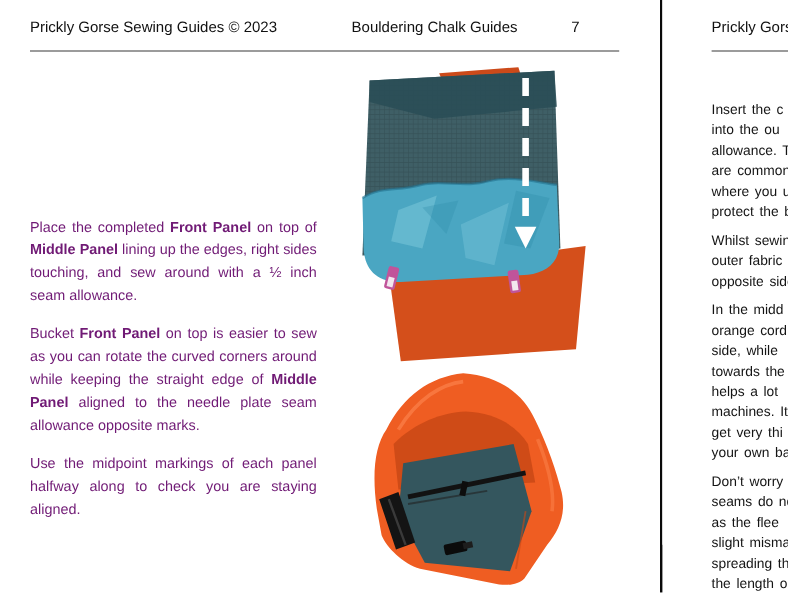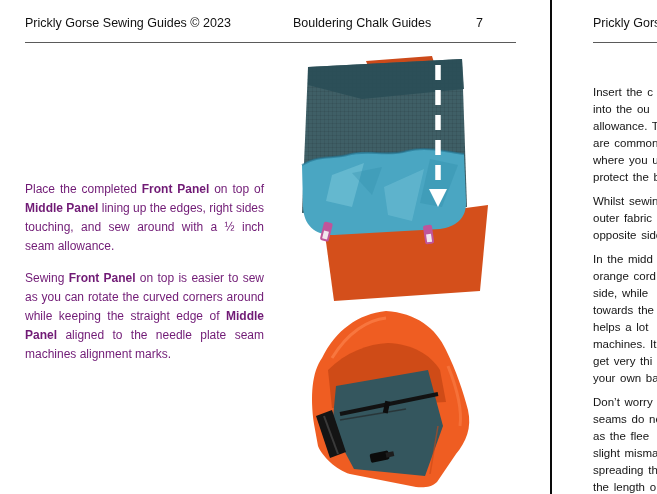--- a/index.html
+++ b/index.html
@@ -29,21 +29,22 @@
 <div id="viewport">
 
   <div class="page" id="page-left">
     <span class="hdr" style="left:25px;">Prickly Gorse Sewing Guides © 2023</span>
     <span class="hdr" style="left:293px;">Bouldering Chalk Guides</span>
     <span class="hdr" style="left:476px;">7</span>
     <div class="rule" style="left:25px;width:491px;"></div>
 
     <div id="lp-body">
       <p class="para"><span>Place the completed </span><b>Front Panel</b><span> on top of </span><b>Middle Panel</b><span> lining up the edges, right sides touching, and sew around with a ½ inch seam allowance.</span></p>
-      <p class="para"><span>Sewing </span><b>Front Panel</b><span> on top is easier to sew as you can rotate the curved corners around while keeping the straight edge of </span><b>Middle Panel</b><span> aligned to the needle plate seam machines alignment marks.</span></p>
+      <p class="para"><span>Bucket </span><b>Front Panel</b><span> on top is easier to sew as you can rotate the curved corners around while keeping the straight edge of </span><b>Middle Panel</b><span> aligned to the needle plate seam allowance opposite marks.</span></p>
+      <p class="para"><span>Use the midpoint markings of each panel halfway along to check you are staying aligned.</span></p>
     </div>
 
     <svg class="photo" style="left:292px;top:55px;" width="200" height="250" viewBox="0 0 200 250">
       <defs>
         <pattern id="meshgrid" width="4" height="4" patternUnits="userSpaceOnUse">
           <path d="M0 0H4M0 0V4" stroke="#000" stroke-opacity="0.14" stroke-width="1"></path>
         </pattern>
       </defs>
 
       <polygon points="74,6 140,1 144,14 78,16" fill="#cc4a1a"></polygon>

